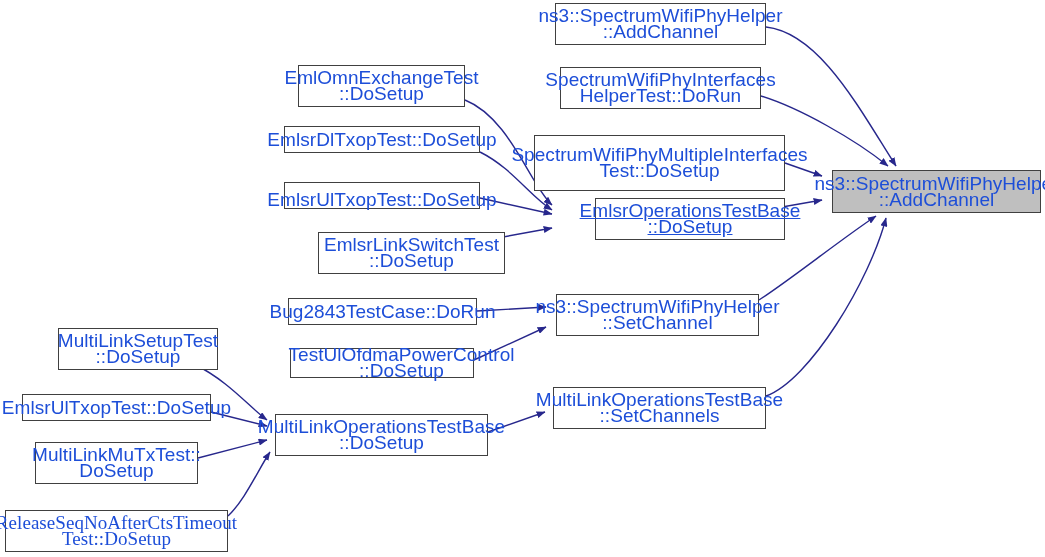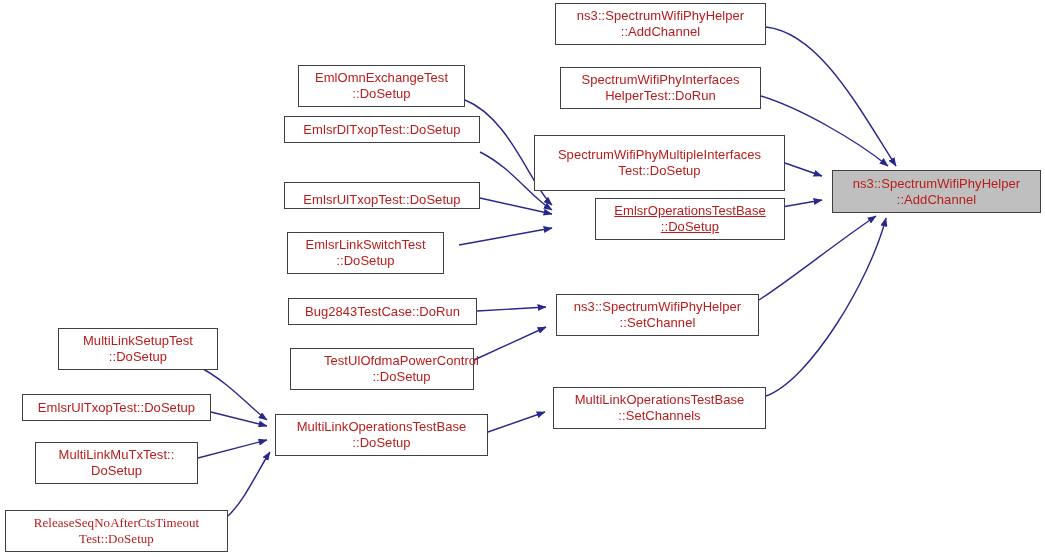--- a/index.html
+++ b/index.html
@@ -23,26 +23,26 @@
     top: 0;
     width: 1045px;
     height: 557px;
     pointer-events: none;
   }
   .gnode {
     position: absolute;
     box-sizing: border-box;
     border: 1px solid #404040;
     background: #ffffff;
-    color: #b91c1c;
+    color: #1d4ed8;
     display: flex;
     align-items: center;
     justify-content: center;
     text-align: center;
-    font-size: 13px;
+    font-size: 19px;
     line-height: 16px;
     letter-spacing: 0.05px;
     white-space: pre-line;
     z-index: 2;
   }
   .gnode.highlight {
     background: #bfbfbf;
     border: 1px solid #404040;
   }
   .gnode span {
@@ -86,28 +86,28 @@
       <div class="gnode" style="left: 555px; top: 3px; width: 211px; height: 42px;"><span>ns3::SpectrumWifiPhyHelper
 ::AddChannel</span></div>
       <div class="gnode" style="left: 560px; top: 67px; width: 201px; height: 42px;"><span>SpectrumWifiPhyInterfaces
 HelperTest::DoRun</span></div>
       <div class="gnode" style="left: 534px; top: 135px; width: 251px; height: 56px;"><span>SpectrumWifiPhyMultipleInterfaces
 Test::DoSetup</span></div>
       <div class="gnode highlight" style="left: 832px; top: 170px; width: 209px; height: 43px;"><span>ns3::SpectrumWifiPhyHelper
 ::AddChannel</span></div>
       <div class="gnode" style="left: 298px; top: 65px; width: 167px; height: 42px;"><span>EmlOmnExchangeTest
 ::DoSetup</span></div>
-      <div class="gnode" style="left: 284px; top: 116px; width: 196px; height: 27px;"><span>EmlsrDlTxopTest::DoSetup</span></div>
+      <div class="gnode" style="left: 284px; top: 126px; width: 196px; height: 27px;"><span>EmlsrDlTxopTest::DoSetup</span></div>
       <div class="gnode" style="left: 284px; top: 182px; width: 196px; height: 27px; align-items: flex-end;"><span>EmlsrUlTxopTest::DoSetup</span></div>
-      <div class="gnode" style="left: 287px; top: 232px; width: 157px; height: 42px;"><span>EmlsrLinkSwitchTest
+      <div class="gnode" style="left: 318px; top: 232px; width: 187px; height: 42px;"><span>EmlsrLinkSwitchTest
 ::DoSetup</span></div>
       <div class="gnode" style="left: 595px; top: 198px; width: 190px; height: 42px; text-decoration: underline;"><span>EmlsrOperationsTestBase
 ::DoSetup</span></div>
       <div class="gnode" style="left: 288px; top: 298px; width: 189px; height: 27px;"><span>Bug2843TestCase::DoRun</span></div>
-      <div class="gnode" style="left: 290px; top: 348px; width: 184px; height: 42px; padding-left: 39px;"><span>TestUlOfdmaPowerControl
+      <div class="gnode" style="left: 290px; top: 348px; width: 184px; height: 30px; padding-left: 39px;"><span>TestUlOfdmaPowerControl
 ::DoSetup</span></div>
       <div class="gnode" style="left: 556px; top: 294px; width: 203px; height: 42px;"><span>ns3::SpectrumWifiPhyHelper
 ::SetChannel</span></div>
       <div class="gnode" style="left: 58px; top: 328px; width: 160px; height: 42px;"><span>MultiLinkSetupTest
 ::DoSetup</span></div>
       <div class="gnode" style="left: 22px; top: 394px; width: 189px; height: 27px;"><span>EmlsrUlTxopTest::DoSetup</span></div>
       <div class="gnode" style="left: 35px; top: 442px; width: 163px; height: 42px;"><span>MultiLinkMuTxTest::
 DoSetup</span></div>
       <div class="gnode" style="left: 5px; top: 510px; width: 223px; height: 42px; font-family: Liberation Serif, serif;"><span>ReleaseSeqNoAfterCtsTimeout
 Test::DoSetup</span></div>

